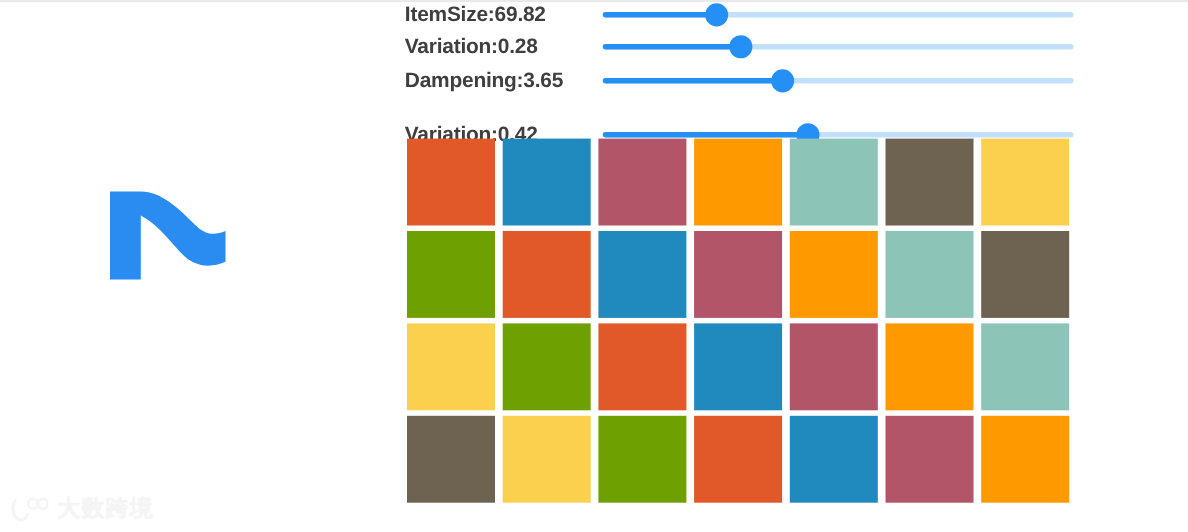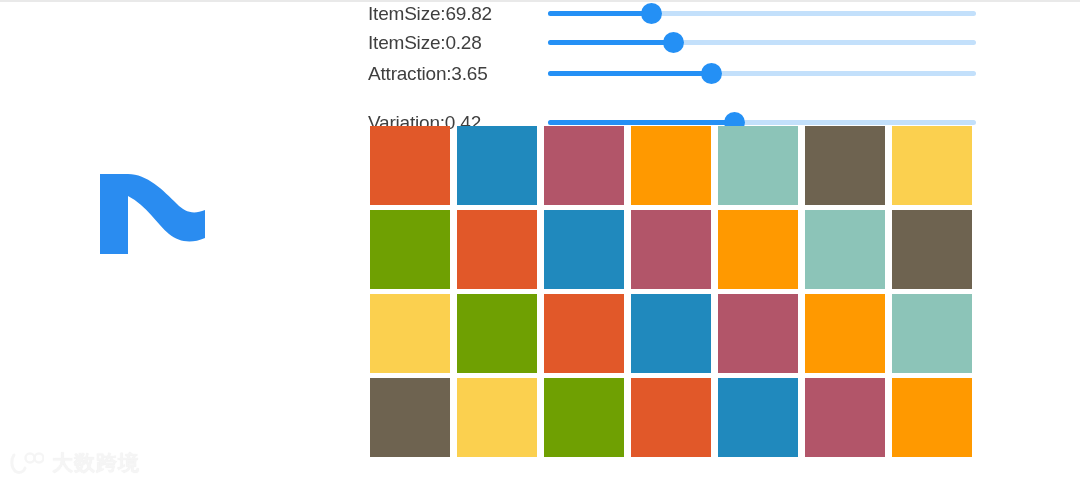--- a/index.html
+++ b/index.html
@@ -53,21 +53,21 @@
     width: 614px;
     height: 28px;
   }
   .ctrl-label {
     position: absolute;
     left: 2px;
     top: 0;
     height: 28px;
     line-height: 28px;
     font-size: 19px;
-    font-weight: normal;
+    font-weight: bold;
     color: #3f3f3f;
     white-space: nowrap;
     letter-spacing: -0.2px;
   }
   .slider {
     position: absolute;
     left: 182px;
     top: 0;
     width: 428px;
     height: 28px;
@@ -158,30 +158,30 @@
     <div class="ctrl-row" style="top:0px;">
       <span class="ctrl-label">ItemSize:69.82</span>
       <div class="slider">
         <div class="track"></div>
         <div class="track-fill" style="width:103px;"></div>
         <div class="thumb" style="left:103px;"></div>
       </div>
     </div>
 
     <div class="ctrl-row" style="top:29px;">
-      <span class="ctrl-label">ItemSize:0.28</span>
+      <span class="ctrl-label">Variation:0.28</span>
       <div class="slider">
         <div class="track"></div>
         <div class="track-fill" style="width:125px;"></div>
         <div class="thumb" style="left:125px;"></div>
       </div>
     </div>
 
     <div class="ctrl-row" style="top:60px;">
-      <span class="ctrl-label">Attraction:3.65</span>
+      <span class="ctrl-label">Dampening:3.65</span>
       <div class="slider">
         <div class="track"></div>
         <div class="track-fill" style="width:163px;"></div>
         <div class="thumb" style="left:163px;"></div>
       </div>
     </div>
 
     <div class="ctrl-row" style="top:93px;margin-top:16px;">
       <span class="ctrl-label">Variation:0.42</span>
       <div class="slider">

